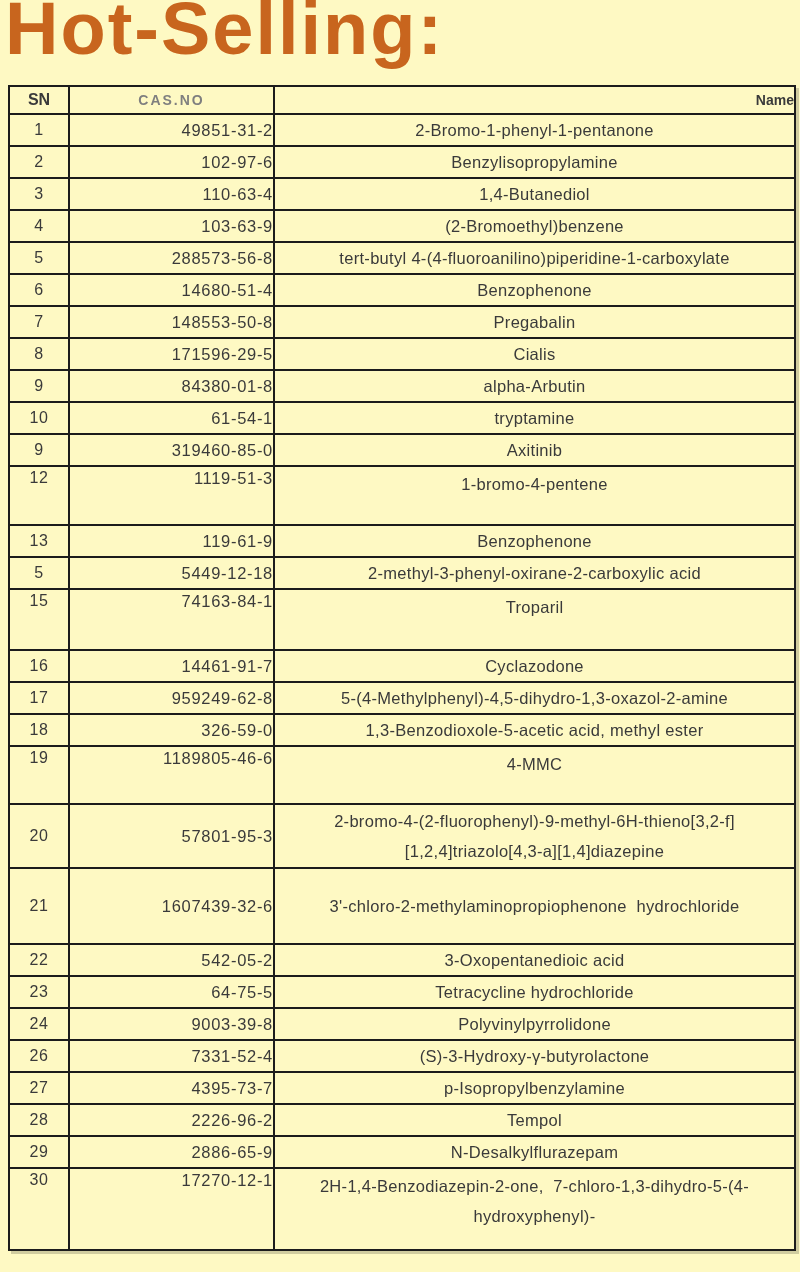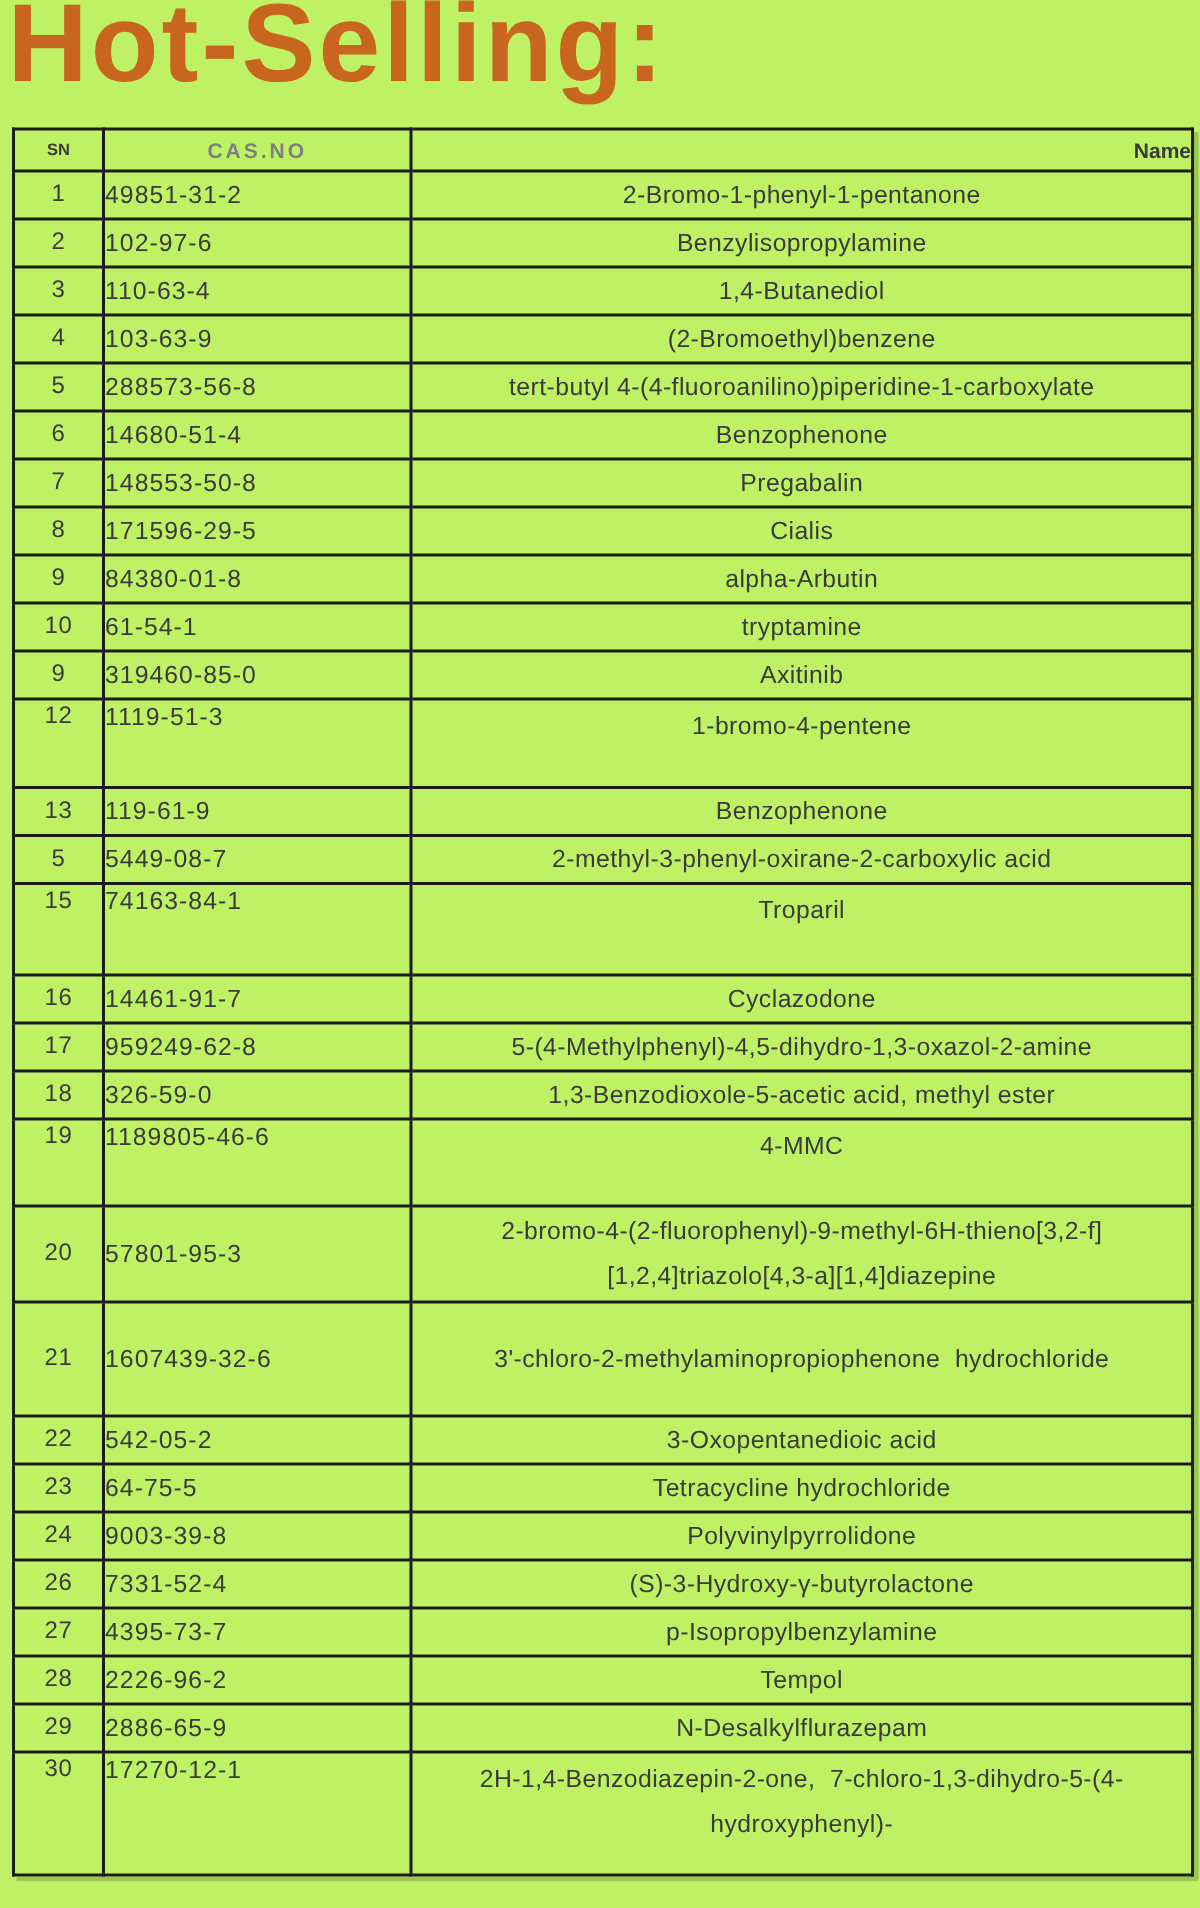--- a/index.html
+++ b/index.html
@@ -7,21 +7,21 @@
     padding: 0;
     background: #ffffff;
     width: 800px;
     font-family: "Liberation Sans", sans-serif;
   }
   .page {
     position: relative;
     width: 800px;
     height: 1272px;
     overflow: hidden;
-    background: #bef264;
+    background: #fef9c3;
   }
   .page-title {
     position: absolute;
     left: 5px;
     top: -14px;
     font-size: 74px;
     font-weight: 700;
     letter-spacing: 2px;
     color: #C8651E; 
     white-space: nowrap;
@@ -42,21 +42,21 @@
     color: #3a3a3a;
     vertical-align: middle;
     overflow: hidden;
   }
   col.c-sn  { width: 60px; }
   col.c-cas { width: 205px; }
   col.c-name{ width: 521px; }
 
   tr.hdr { height: 28px; }
   th.h-sn {
-    font-size: 11px;
+    font-size: 16px;
     font-weight: 700;
     text-align: center;
     color: #3a3a3a;
   }
   th.h-cas {
     font-size: 14px;
     font-weight: 700;
     letter-spacing: 2px;
     text-align: center;
     color: #7f7f7f; 
@@ -70,21 +70,21 @@
   }
 
   tbody tr { height: 31px; }
   td.col-sn {
     font-size: 16px;
     text-align: center;
     letter-spacing: 0.5px;
   }
   td.col-cas {
     font-size: 16.5px;
-    text-align: left;
+    text-align: right;
     letter-spacing: 0.7px;
   }
   td.col-name {
     font-size: 16.5px;
     text-align: center;
     letter-spacing: 0.3px;
     line-height: 30px;
     white-space: pre-wrap;
     padding-left: 6px;
     padding-right: 6px;
@@ -174,21 +174,21 @@
           <td class="col-cas">1119-51-3</td>
           <td class="col-name">1-bromo-4-pentene</td>
         </tr>
         <tr>
           <td class="col-sn">13</td>
           <td class="col-cas">119-61-9</td>
           <td class="col-name">Benzophenone</td>
         </tr>
         <tr>
           <td class="col-sn">5</td>
-          <td class="col-cas">5449-08-7</td>
+          <td class="col-cas">5449-12-18</td>
           <td class="col-name">2-methyl-3-phenyl-oxirane-2-carboxylic acid</td>
         </tr>
         <tr class="vtop" style="height: 61px; margin-left: 12px;">
           <td class="col-sn">15</td>
           <td class="col-cas">74163-84-1</td>
           <td class="col-name">Troparil</td>
         </tr>
         <tr>
           <td class="col-sn">16</td>
           <td class="col-cas">14461-91-7</td>

